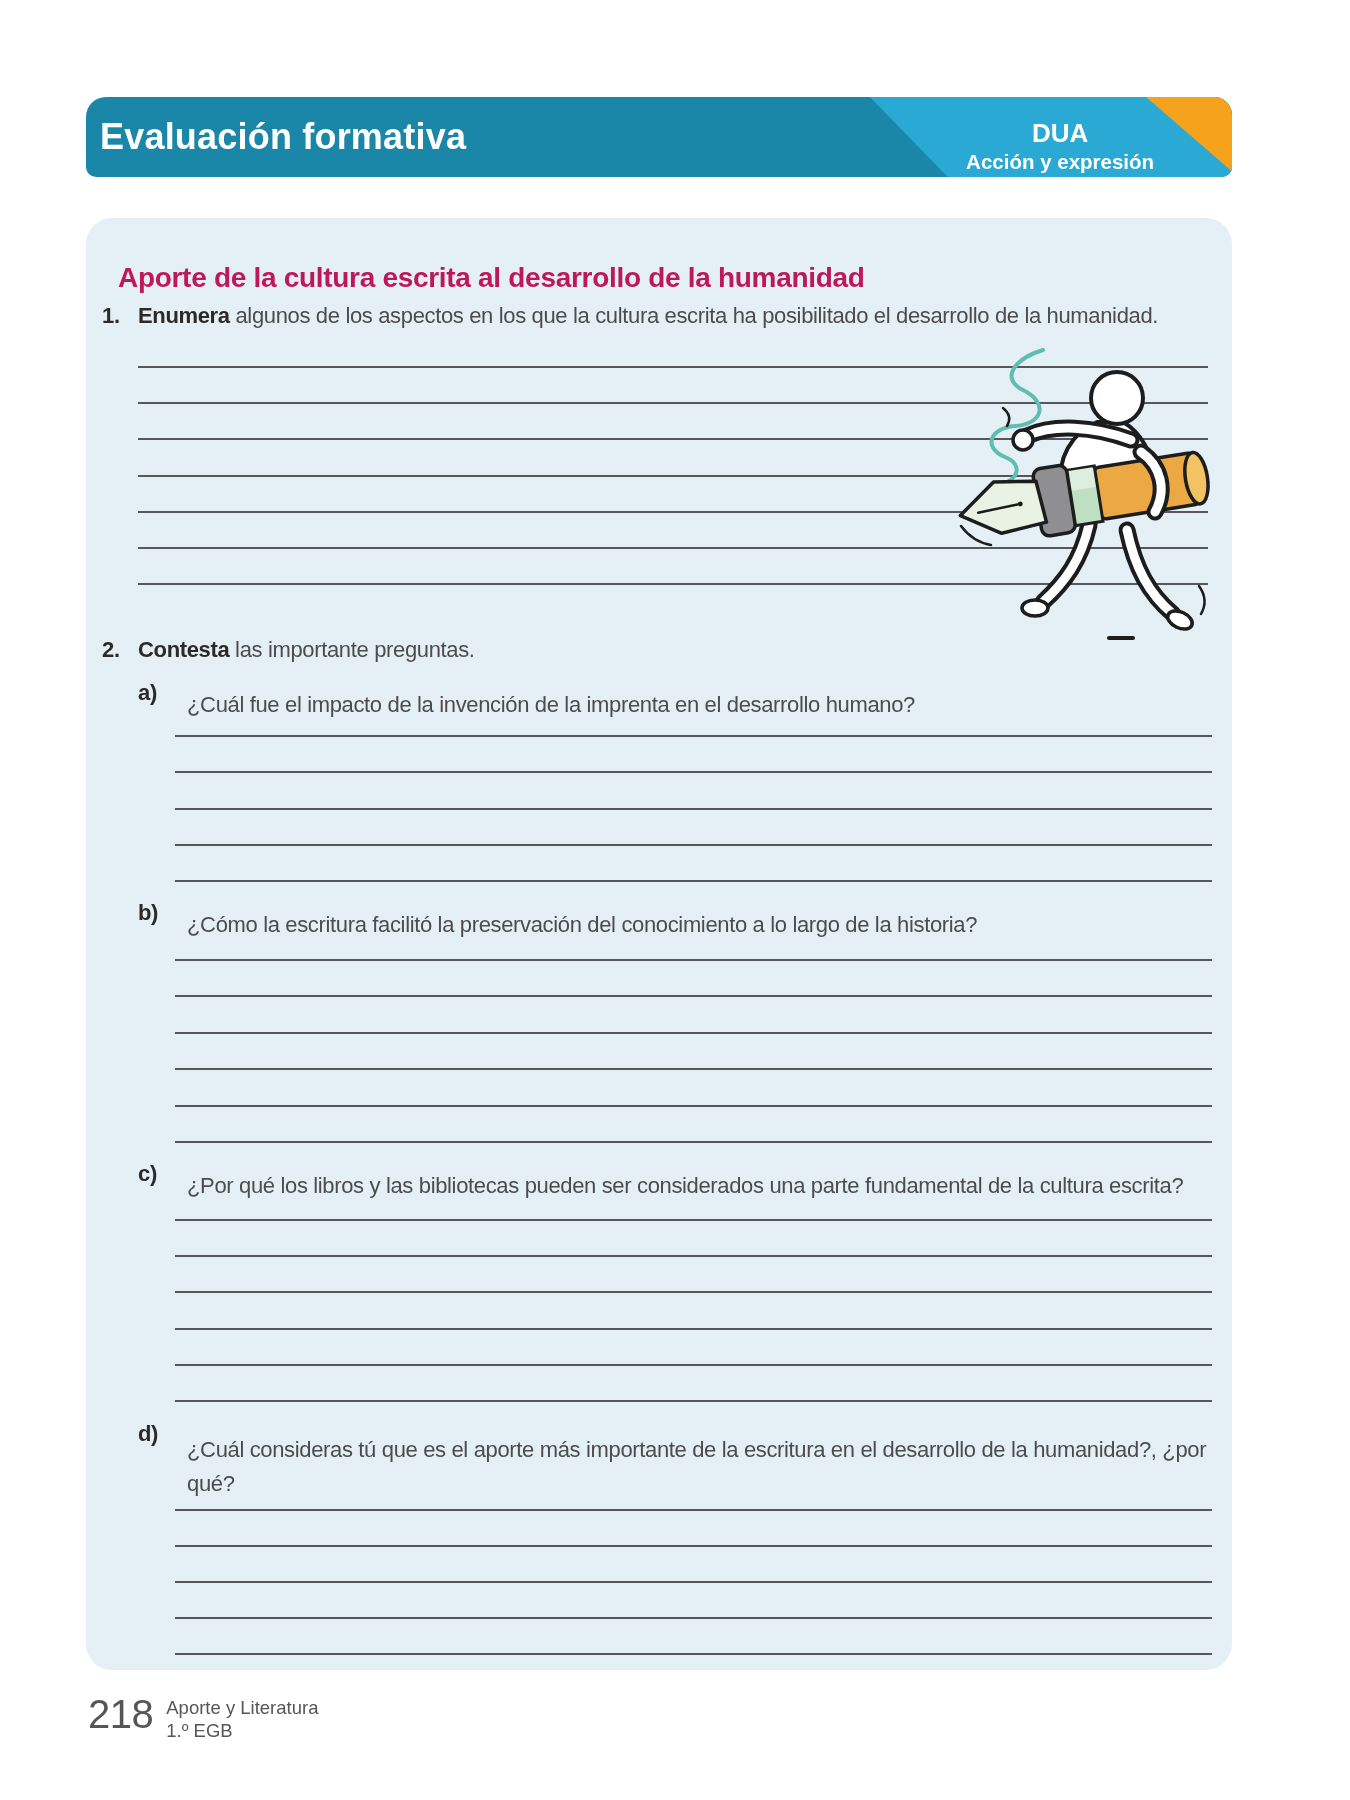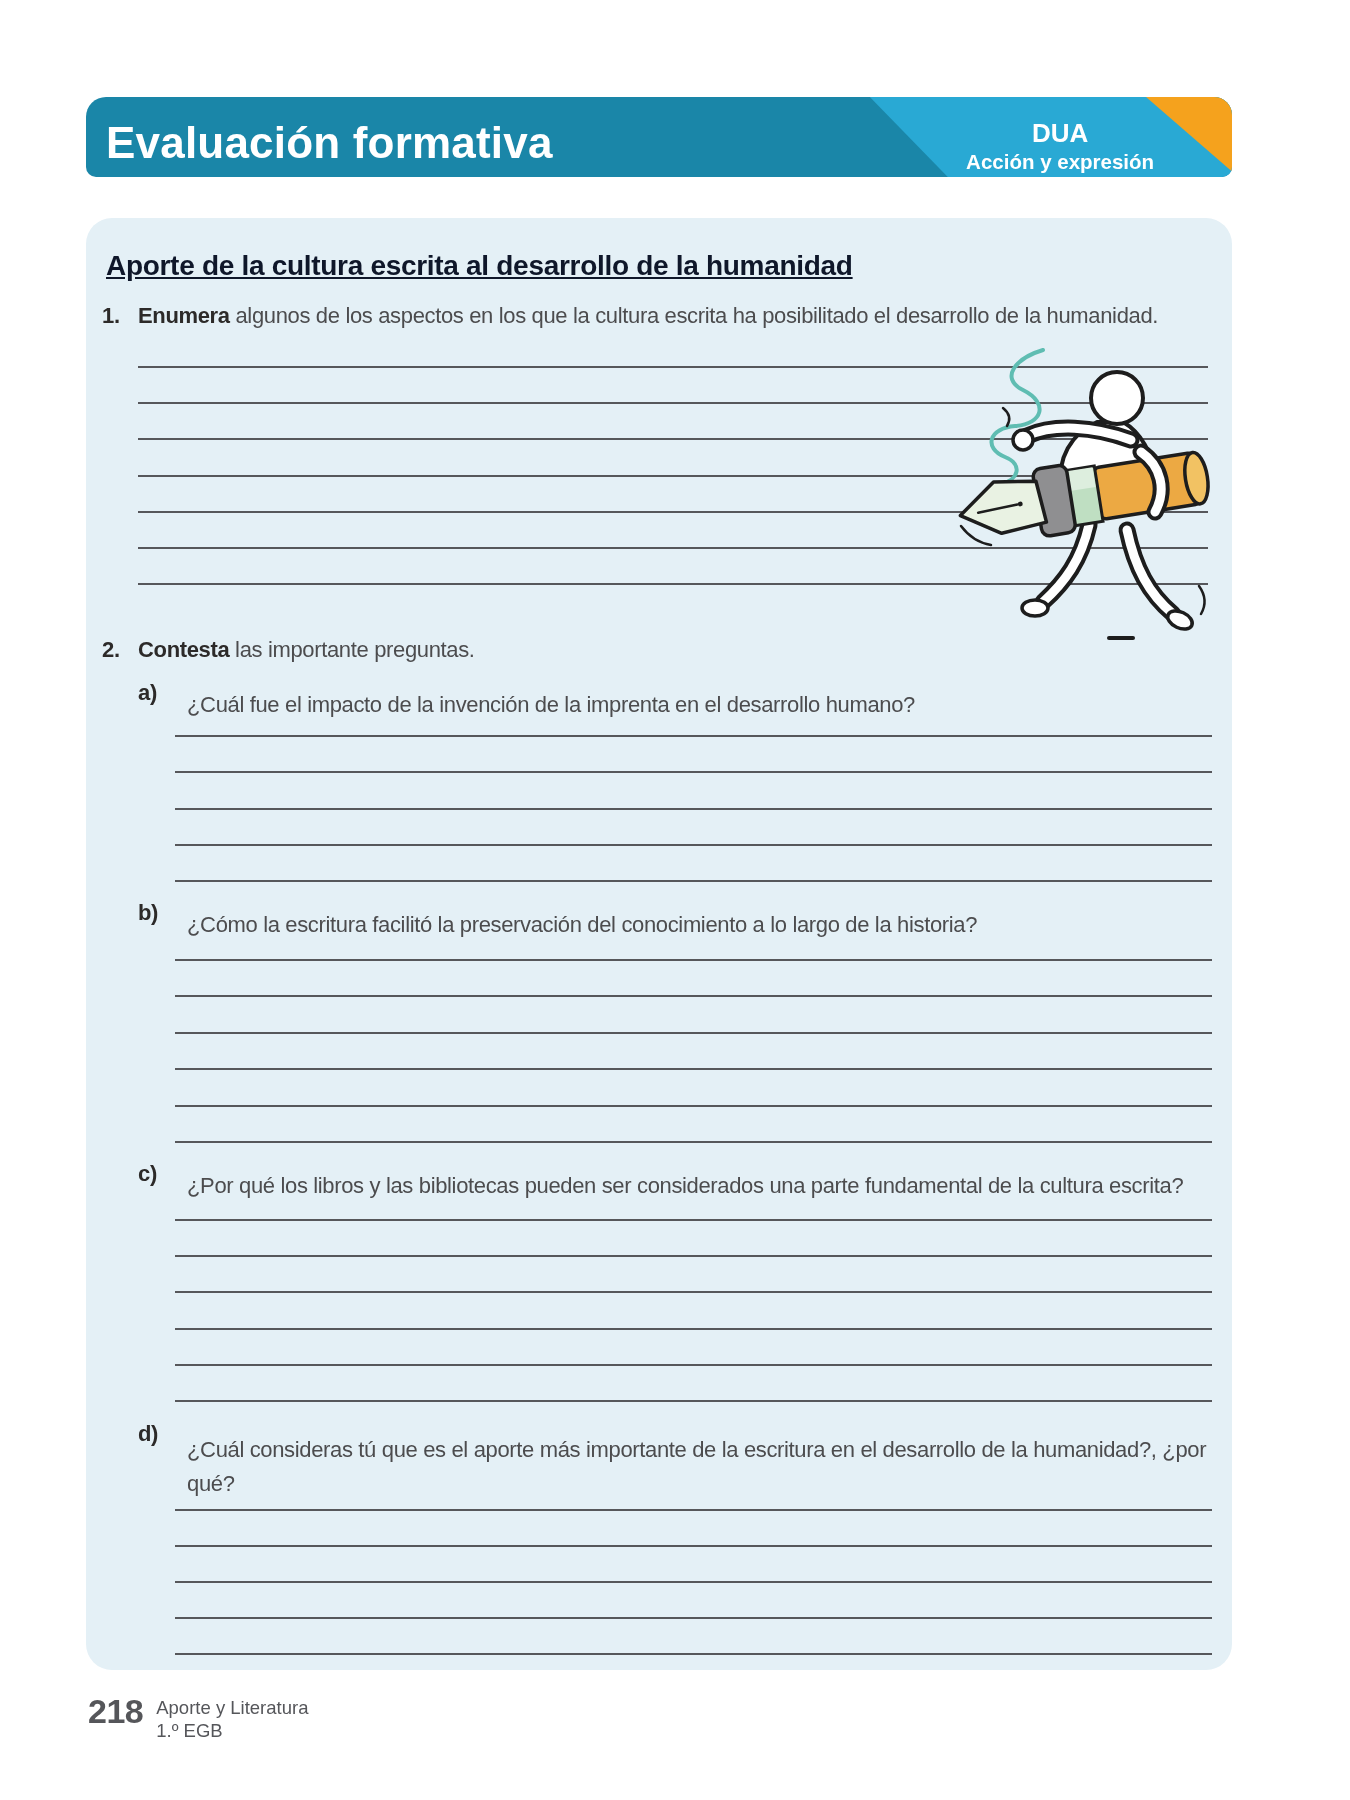--- a/index.html
+++ b/index.html
@@ -7,51 +7,51 @@
         font-family:"Liberation Sans","DejaVu Sans",sans-serif;}
 
   
   .bar{position:absolute;left:86px;top:97px;width:1146px;height:80px;
        background:var(--teal,#1a86a8);
        border-radius:20px 18px 10px 10px;overflow:hidden;}
   .bar-cyan{position:absolute;inset:0;background:var(--cyan,#29a9d4);
        clip-path:polygon(68.4% 0,100% 0,100% 100%,75.2% 100%);}
   .bar-orange{position:absolute;inset:0;background:var(--orange,#f5a21d);
        clip-path:polygon(92.5% 0,100% 0,100% 93%);}
-  .bar h1{position:absolute;left:14px;top:0;margin:6px;height:88px;line-height:80px;
-       font-size:44px;font-weight:bold;color:#fff;letter-spacing:.2px;}
+  .bar h1{position:absolute;left:14px;top:0;margin:0;height:88px;line-height:80px;
+       font-size:36px;font-weight:bold;color:#fff;letter-spacing:.2px;}
   .dua{position:absolute;left:72%;width:26%;top:22px;text-align:center;color:#fff;}
   .dua .t{font-size:26px;font-weight:bold;line-height:1.15;}
   .dua .s{font-size:20.5px;font-weight:bold;line-height:1.25;}
 
   
   .panel{position:absolute;left:86px;top:218px;width:1146px;height:1452px;
        background:var(--panel-bg,#e4f0f6);border-radius:26px;}
-  .panel h2{position:absolute;left:16px;top:28px;margin:4px;font-size:28px;font-weight:bold;
-       color:#0f172a;letter-spacing:-.3px;text-decoration:underline;}
+  .panel h2{position:absolute;left:16px;top:28px;margin:16px;font-size:28px;font-weight:bold;
+       color:#be185d;letter-spacing:-.3px;}
 
   .qrow{position:absolute;left:16px;display:flex;color:var(--text,#4c4c4e);
         font-size:22px;letter-spacing:-.35px;}
   .qrow .qnum{width:36px;font-weight:bold;color:#2c2a29;flex:0 0 36px;}
   .qrow p{margin:0;white-space:nowrap;}
   .qrow p b{color:#2c2a29;text-align:right;}
 
   .sub{position:absolute;left:52px;display:flex;color:var(--text,#4c4c4e);
        font-size:22px;letter-spacing:-.35px;}
   .sub .lbl{width:37px;flex:0 0 37px;font-weight:bold;color:#2c2a29;}
   .sub p{margin:12px;white-space:nowrap;}
   .sub p.wrap{white-space:normal;width:1040px;line-height:1.55;}
 
   .rule{position:absolute;height:2px;background:var(--line,#56575b);}
 
   .illus{position:absolute;left:845px;top:112px;width:300px;height:335px;}
 
   
   .footer{position:absolute;left:88px;top:1694px;display:flex;color:var(--footer,#55565a);}
-  .footer .num{font-size:34px;font-weight:bold;line-height:1;letter-spacing:-.5px;}
+  .footer .num{font-size:40px;font-weight:normal;line-height:1;letter-spacing:-.5px;}
   .footer .labels{margin-left:13px;font-size:18.5px;line-height:1.24;padding-top:3px;}
 </style>
 </head>
 <body>
 
 <div class="page">
 
   <header class="bar">
     <div class="bar-cyan"></div>
     <div class="bar-orange"></div>

